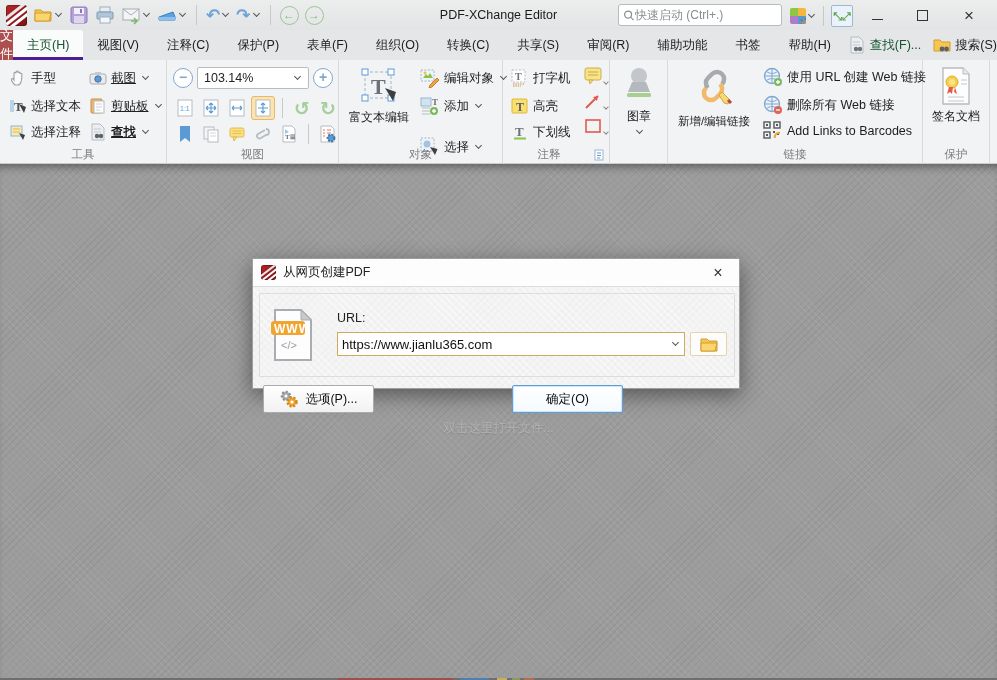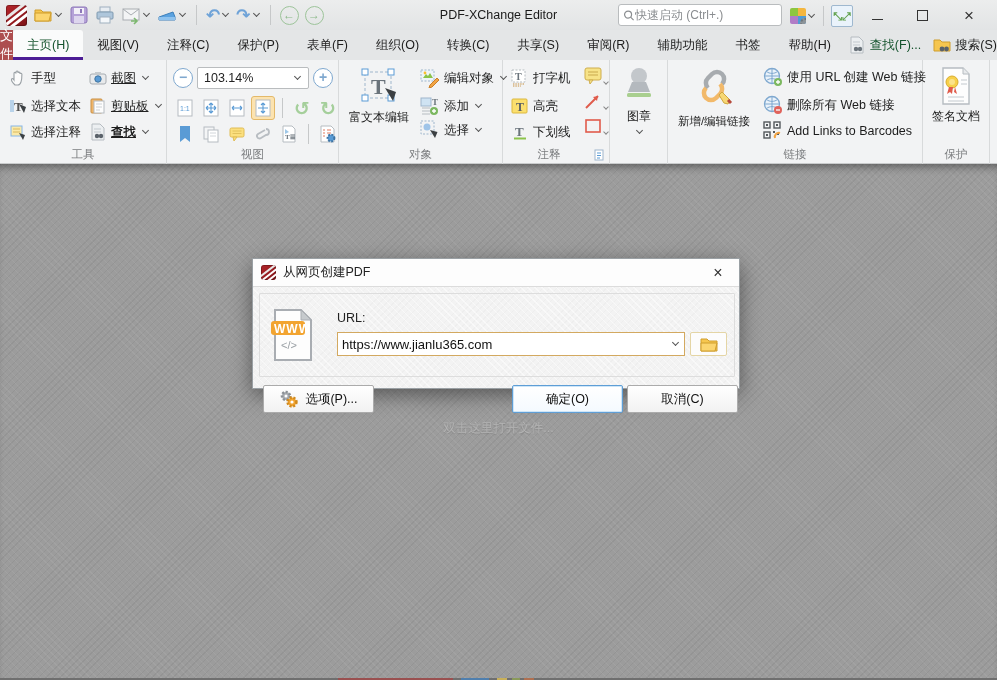--- a/index.html
+++ b/index.html
@@ -403,21 +403,21 @@
           <svg class="i20" viewBox="0 0 20 20">
               <rect x="1" y="2" width="10" height="8" fill="#cfe3f3" stroke="#9fb6cc"></rect>
               <text x="12" y="9" font-size="9" class="txtT" fill="#6a737b">T</text>
               <path d="M2 12h8M2 15h8M2 18h8" stroke="#b6bcc1"></path>
               <circle cx="14" cy="15" r="4" fill="#7cb860"></circle>
               <path d="M14 13v4M12 15h4" stroke="#fff" stroke-width="1.4"></path>
             </svg>
           <span>添加</span>
             <i class="chev"></i>
         </div>
-        <div class="rbtn" style="margin-top:0;">
+        <div class="rbtn" style="margin-top:17px;">
           <svg class="i20" viewBox="0 0 20 20">
               <rect x="1" y="1" width="13" height="13" fill="none" stroke="#9fb6cc" stroke-dasharray="2 1.5"></rect>
               <circle cx="7" cy="7" r="3.5" fill="#9fc4e8"></circle>
               <path d="M10 10l5 8 2.5-6z" fill="#3c4043"></path>
             </svg>
           <span>选择</span>
             <i class="chev"></i>
         </div>
       </div>
       <div class="glabel">对象</div>
@@ -596,23 +596,20 @@
             <circle cx="7" cy="7" r="4" fill="#a9adb2" stroke="#8c9196" stroke-dasharray="2 1.6" stroke-width="2.6"></circle>
             <circle cx="7" cy="7" r="1.5" fill="#fff"></circle>
             <circle cx="13" cy="13" r="4.4" fill="#f2a430" stroke="#d18a1d" stroke-dasharray="2 1.6" stroke-width="2.6"></circle>
             <circle cx="13" cy="13" r="1.6" fill="#fff"></circle>
           </svg>
         <span>选项(P)...</span>
       </div>
       <div class="dlg-btn default ok-btn">
           <span>确定(O)</span>
         </div>
-      <div class="dlg-btn cancel-btn">
-          <span>取消(C)</span>
-        </div>
     </div>
 
     <div class="task-sliver">
       <b style="left:338px;width:115px;background:#9a5050;"></b>
       <b style="left:461px;width:28px;background:#4f7fae;"></b>
       <b style="left:497px;width:10px;background:#c9b05a;"></b>
       <b style="left:512px;width:8px;background:#8a9a5a;"></b>
       <b style="left:524px;width:10px;background:#b07050;"></b>
     </div>
   </div>

